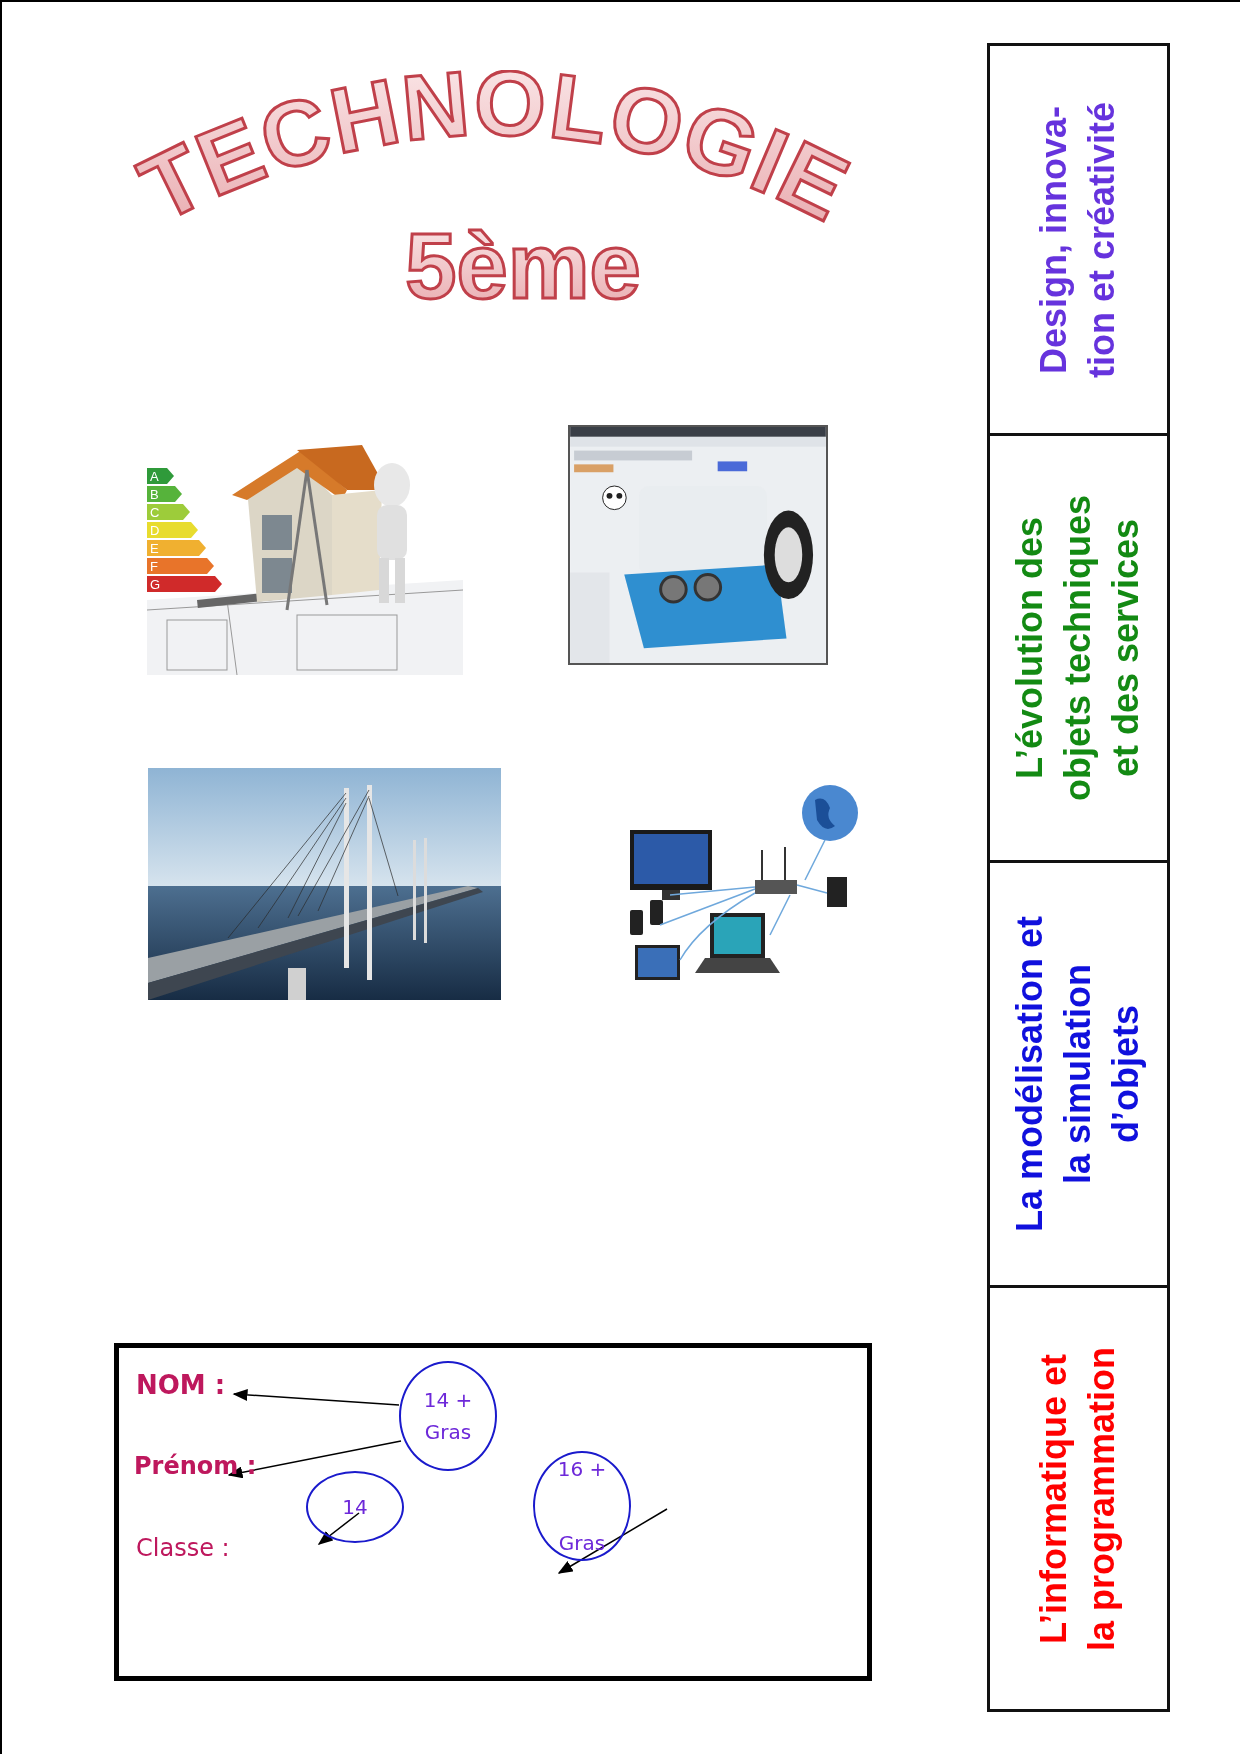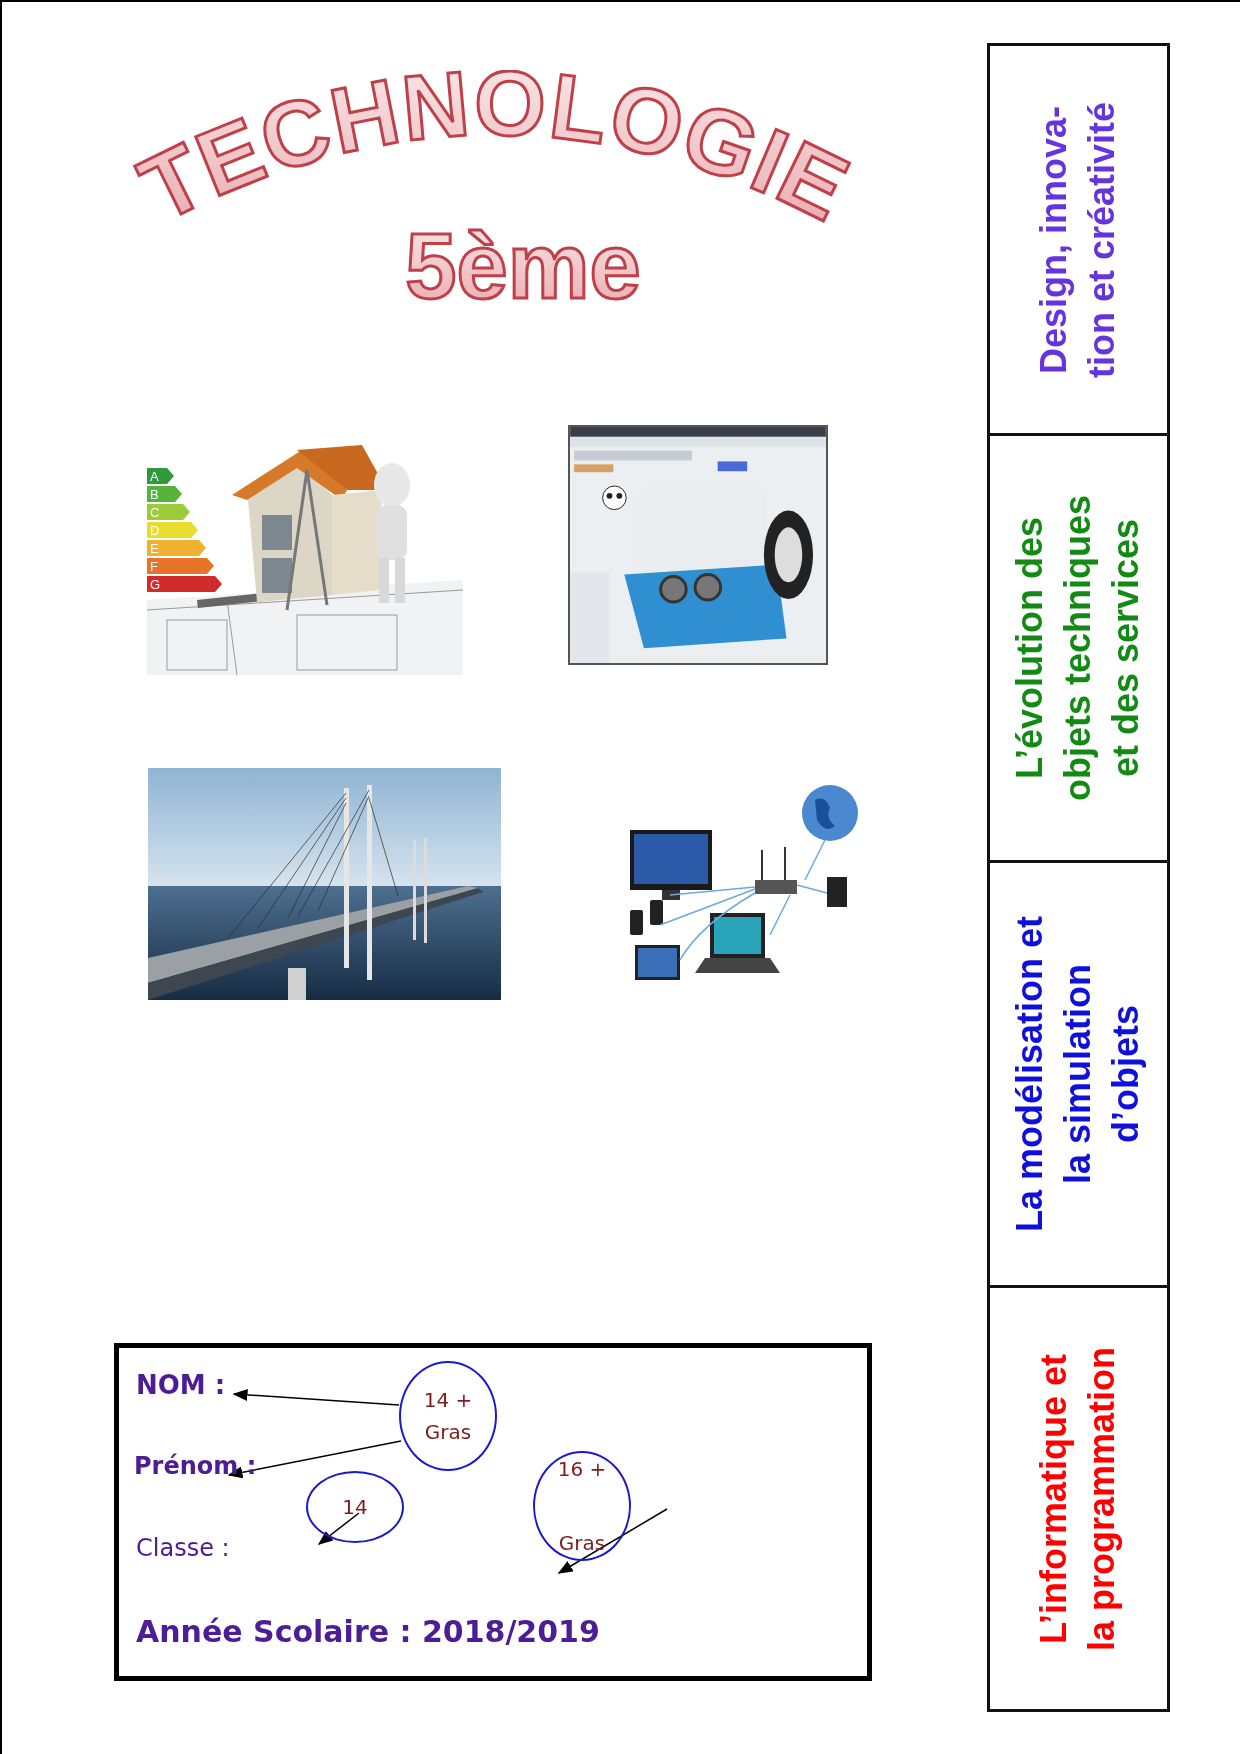--- a/index.html
+++ b/index.html
@@ -19,22 +19,22 @@
 
   
   .themes { position:absolute; left:987px; top:43px; width:183px; height:1669px; border:3px solid #111; box-sizing:border-box; }
   .theme { position:absolute; left:0; width:177px; border-bottom:3px solid #111; box-sizing:border-box; display:flex; align-items:center; justify-content:center; overflow:hidden; }
   .theme:last-child { border-bottom:none; }
   .theme-text { transform:rotate(-90deg); white-space:nowrap; text-align:center; font-weight:bold; font-size:36px; line-height:48px; }
   .theme-text span { display:block; }
 
   
   .form-box { position:absolute; left:114px; top:1343px; width:758px; height:338px; border:5px solid #000; box-sizing:border-box; }
-  .form-label { position:absolute; font-family:"DejaVu Sans", sans-serif; color:#4c1d95; }
-  .ann { position:absolute; border:2px solid #1a1acc; border-radius:50%; box-sizing:border-box; display:flex; flex-direction:column; align-items:center; justify-content:center; font-family:"DejaVu Sans", sans-serif; font-size:20px; line-height:32px; color:#7f1d1d; }
+  .form-label { position:absolute; font-family:"DejaVu Sans", sans-serif; color:#be185d; }
+  .ann { position:absolute; border:2px solid #1a1acc; border-radius:50%; box-sizing:border-box; display:flex; flex-direction:column; align-items:center; justify-content:center; font-family:"DejaVu Sans", sans-serif; font-size:20px; line-height:32px; color:#6d28d9; }
   .arrows { position:absolute; left:0; top:0; width:758px; height:338px; }
 </style>
 </head>
 <body>
 
 <div class="page-frame"></div>
 
 <svg class="title-svg" viewBox="0 0 830 250">
   <defs>
     <path id="arc" d="M 20 190 Q 415 -60 810 190" fill="none"></path>
@@ -213,21 +213,20 @@
     <g stroke="#000" stroke-width="1.5" marker-end="url(#ah)">
       <line x1="280" y1="57" x2="115" y2="46"></line>
       <line x1="282" y1="93" x2="110" y2="127"></line>
       <line x1="240" y1="165" x2="200" y2="196"></line>
       <line x1="548" y1="161" x2="440" y2="225"></line>
     </g>
   </svg>
   <div class="form-label" style="left:17px;top:22px;font-size:26px;font-weight:bold;">NOM :</div>
   <div class="form-label" style="left:15px;top:104px;font-size:24px;font-weight:bold;text-align:center;">Prénom :</div>
   <div class="form-label" style="left:17px;top:186px;font-size:24px;">Classe :</div>
-  <div class="form-label" style="left:17px;top:266px;font-size:30px;font-weight:bold;">Année Scolaire : 2018/2019</div>
 
   <div class="ann" style="left:280px;top:13px;width:98px;height:110px;">
     <span>14 +</span>
     <span>Gras</span>
   </div>
   <div class="ann" style="left:187px;top:123px;width:98px;height:72px;">
     <span>14</span>
   </div>
   <div class="ann" style="left:414px;top:103px;width:98px;height:110px;justify-content:space-between;">
     <span>16 +</span>

